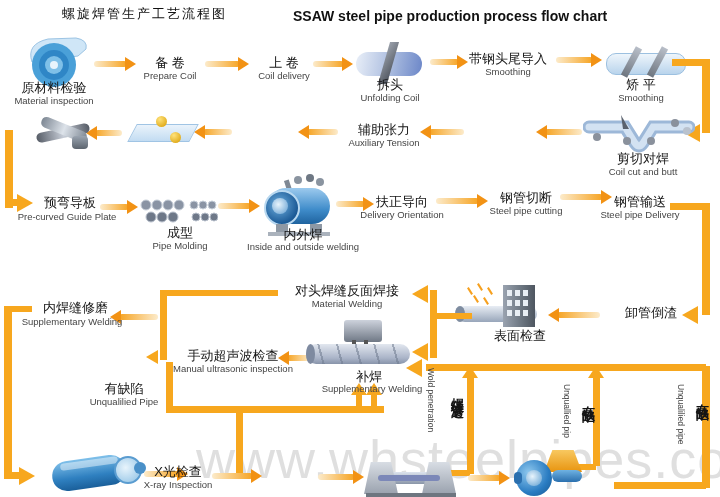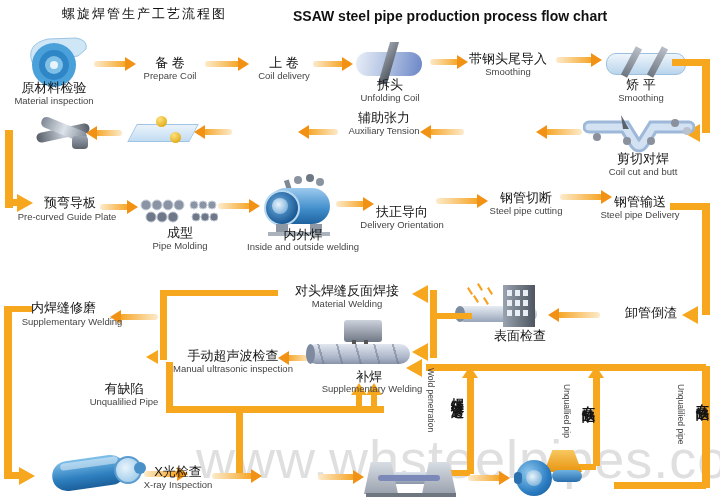--- a/index.html
+++ b/index.html
@@ -106,21 +106,21 @@
       <circle cx="104" cy="18" r="4" fill="#b9c2ce"></circle>
       <path d="M38 2 L46 16 L40 16 Z" fill="#5a626e"></path>
     </svg>
   </div>
   <div class="node" style="left:598px;top:152px;width:90px">
     <div class="zh">剪切对焊</div>
     <div class="en">Coil cut and butt</div>
   </div>
   <div class="ar l" style="left:536px;top:125px;width:46px"></div>
   <div class="ar l" style="left:420px;top:125px;width:44px"></div>
-  <div class="node" style="left:340px;top:111px;width:88px">
+  <div class="node" style="left:340px;top:123px;width:88px">
     <div class="zh">辅助张力</div>
     <div class="en">Auxiliary Tension</div>
   </div>
   <div class="ar l" style="left:298px;top:125px;width:40px"></div>
   <div class="ar l" style="left:194px;top:125px;width:38px"></div>
 
   <div class="icon" style="left:126px;top:118px;width:72px;height:30px">
     <div class="abs" style="left:6px;top:6px;width:60px;height:16px;background:linear-gradient(180deg,#eaf3fb,#c2dcf2);border:1px solid #a0c4e4;transform:skewX(-28deg);"></div>
     <div class="abs" style="left:30px;top:-2px;width:11px;height:11px;border-radius:50%;background:radial-gradient(circle at 35% 30%,#ffe27a,#d79b00);"></div>
     <div class="abs" style="left:44px;top:14px;width:11px;height:11px;border-radius:50%;background:radial-gradient(circle at 35% 30%,#ffe27a,#d79b00);"></div>
@@ -184,21 +184,21 @@
     <div class="abs" style="left:48px;top:50px;width:12px;height:9px;background:#8e98a4;"></div>
     <div class="abs" style="left:6px;top:58px;width:62px;height:4px;background:#aab2bc;"></div>
   </div>
   <div class="node" style="left:268px;top:228px;width:70px">
     <div class="zh">内外焊</div>
   </div>
   <div class="node" style="left:238px;top:241px;width:130px">
     <div class="en">Inside and outside welding</div>
   </div>
   <div class="ar r" style="left:336px;top:197px;width:38px"></div>
-  <div class="node" style="left:352px;top:205px;width:100px">
+  <div class="node" style="left:352px;top:195px;width:100px">
     <div class="zh">扶正导向</div>
     <div class="en">Delivery Orientation</div>
   </div>
   <div class="ar r" style="left:436px;top:194px;width:52px"></div>
   <div class="node" style="left:482px;top:191px;width:88px">
     <div class="zh">钢管切断</div>
     <div class="en">Steel pipe cutting</div>
   </div>
   <div class="ar r" style="left:560px;top:190px;width:52px"></div>
   <div class="node" style="left:596px;top:195px;width:88px">
@@ -247,21 +247,21 @@
 
   <div class="node" style="left:278px;top:284px;width:138px">
     <div class="zh">对头焊缝反面焊接</div>
     <div class="en">Material Welding</div>
   </div>
   <div class="ln" style="left:160px;top:290px;width:118px;height:6px"></div>
   <div class="ln" style="left:160px;top:290px;width:7px;height:70px"></div>
   <div class="hd small-left" style="left:146px;top:350px"></div>
 
   <div class="ar l" style="left:110px;top:310px;width:48px"></div>
-  <div class="node" style="left:16px;top:301px;width:95px">
+  <div class="node" style="left:28px;top:301px;width:95px">
     <div class="zh">内焊缝修磨</div>
   </div>
   <div class="node" style="left:2px;top:316px;width:140px">
     <div class="en">Supplementary Welding</div>
   </div>
 
   <div class="ln" style="left:4px;top:306px;width:28px;height:6px"></div>
   <div class="ln" style="left:4px;top:306px;width:8px;height:170px"></div>
   <div class="ln" style="left:4px;top:472px;width:16px;height:7px"></div>
   <div class="hd right" style="left:19px;top:467px"></div>

